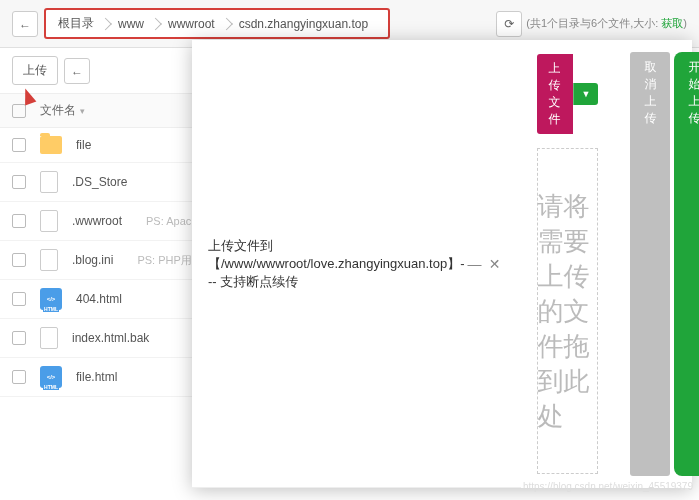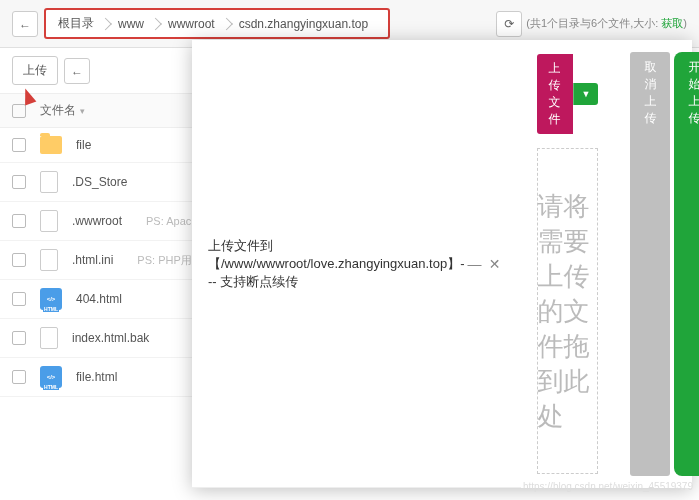--- a/index.html
+++ b/index.html
@@ -108,21 +108,21 @@
         <span class="ps">PS: Apache用</span>
       </div>
       <div class="col-owner">www</div>
     </div>
     <div class="row">
       <div class="col-check">
         <div class="chk"></div>
       </div>
       <div class="col-name">
         <div class="icon-file"></div>
-        <span>.html.ini</span>
+        <span>.blog.ini</span>
         <span class="ps">PS: PHP用户配</span>
       </div>
       <div class="col-owner">root</div>
     </div>
     <div class="row">
       <div class="col-check">
         <div class="chk"></div>
       </div>
       <div class="col-name">
         <div class="icon-html"></div>

